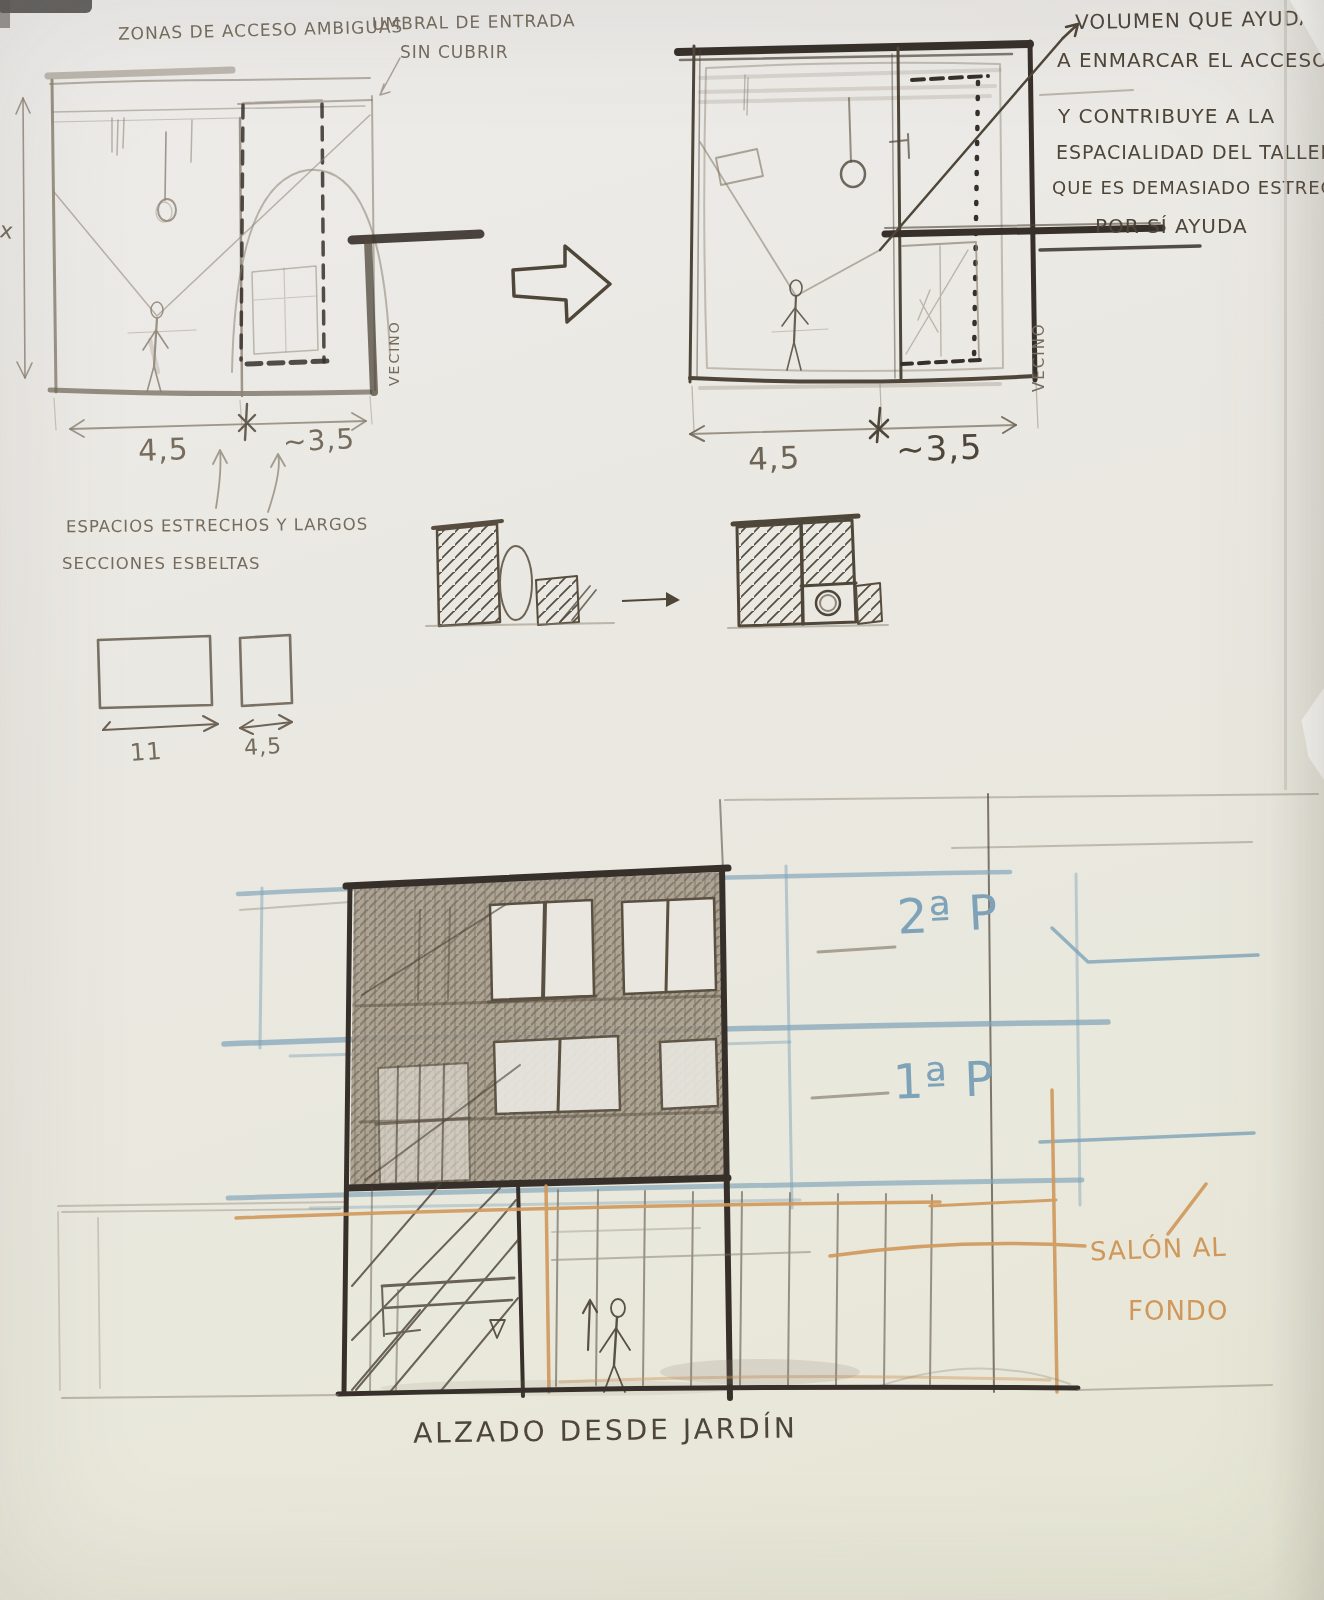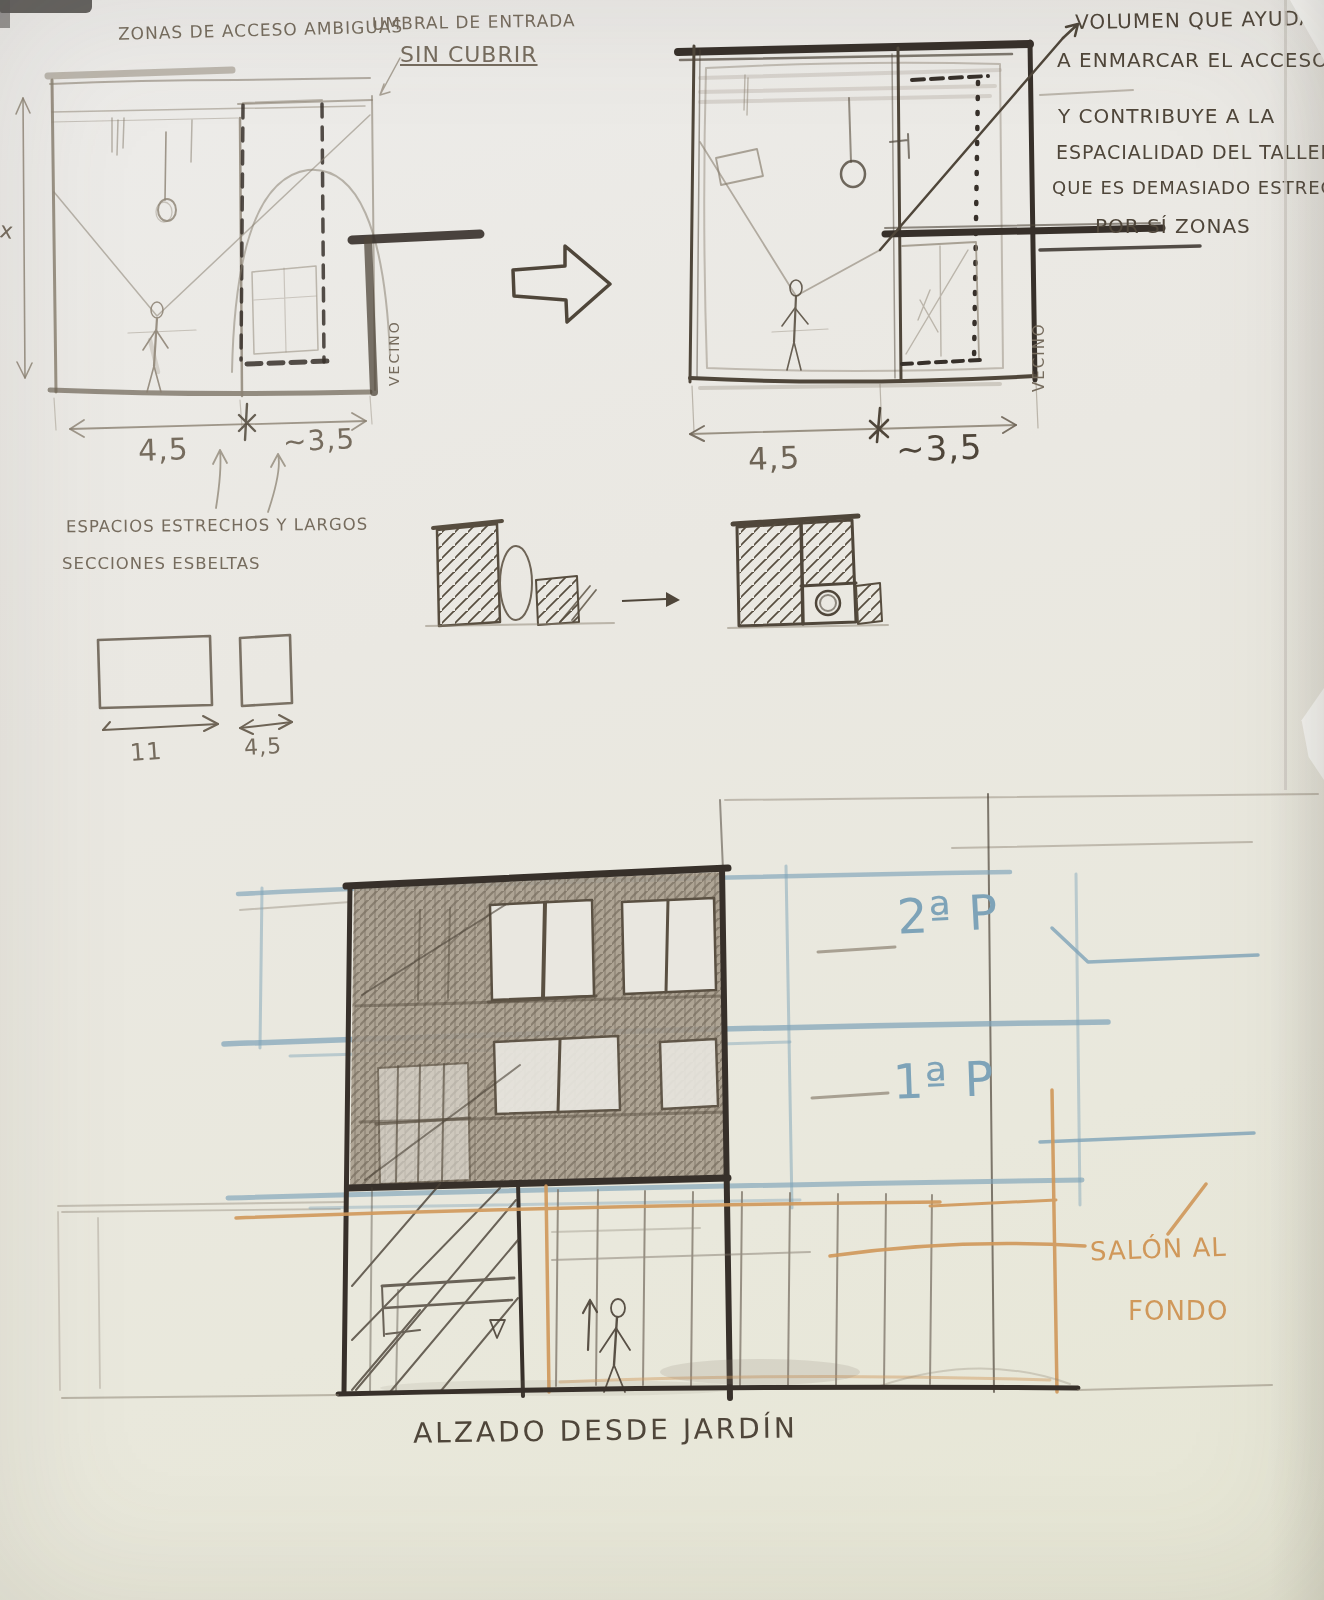--- a/index.html
+++ b/index.html
@@ -277,28 +277,28 @@
       <path d="M62,1398 L338,1395 M1078,1390 L1272,1385" stroke="#8b8172" stroke-width="2" opacity=".5" fill="none"></path>
     </g>
 
     <path d="M818,952 L895,947 M812,1098 L888,1093" stroke="#8b8172" stroke-width="3" opacity=".7"></path>
   </g>
 </svg>
 
 <div class="lbl pencil-txt" style="left:118px;top:20px;font-size:17px;transform:rotate(-1.5deg);">ZONAS DE ACCESO AMBIGUAS</div>
 
 <div class="lbl pencil-txt" style="left:372px;top:12px;font-size:17px;transform:rotate(-1deg);">UMBRAL DE ENTRADA</div>
-<div class="lbl pencil-txt" style="left:400px;top:42px;font-size:22px;text-decoration:underline;">SIN CUBRIR</div>
+<div class="lbl pencil-txt" style="left:400px;top:42px;font-size:17px;">SIN CUBRIR</div>
 
 <div class="lbl pen-txt" style="left:1075px;top:8px;font-size:20px;transform:rotate(-1deg);">VOLUMEN QUE AYUDA</div>
 <div class="lbl pen-txt" style="left:1057px;top:48px;font-size:20px;">A ENMARCAR EL ACCESO</div>
 <div class="lbl pen-txt" style="left:1058px;top:104px;font-size:20px;">Y CONTRIBUYE A LA</div>
 <div class="lbl pen-txt" style="left:1056px;top:141px;font-size:19px;">ESPACIALIDAD DEL TALLER,</div>
 <div class="lbl pen-txt" style="left:1052px;top:177px;font-size:18px;">QUE ES DEMASIADO ESTRECHO</div>
-<div class="lbl pen-txt" style="left:1095px;top:214px;font-size:20px;">POR SÍ ZONAS</div>
+<div class="lbl pen-txt" style="left:1095px;top:214px;font-size:20px;">POR SÍ AYUDA</div>
 
 <div class="lbl pencil-txt" style="left:138px;top:432px;font-size:30px;transform:rotate(-2deg);">4,5</div>
 <div class="lbl pencil-txt" style="left:283px;top:424px;font-size:28px;transform:rotate(-3deg);">~3,5</div>
 <div class="lbl pencil-txt" style="left:0px;top:218px;font-size:22px;transform:rotate(8deg);">x</div>
 
 <div class="lbl pencil-txt vert" style="left:386px;top:386px;font-size:14px;letter-spacing:2px;">VECINO</div>
 <div class="lbl pencil-txt vert" style="left:1030px;top:392px;font-size:15px;letter-spacing:2px;">VECINO</div>
 
 <div class="lbl pen-txt" style="left:748px;top:440px;font-size:31px;color:#6e6456;transform:rotate(-2deg);">4,5</div>
 <div class="lbl pen-txt" style="left:896px;top:428px;font-size:34px;transform:rotate(-2deg);">~3,5</div>

